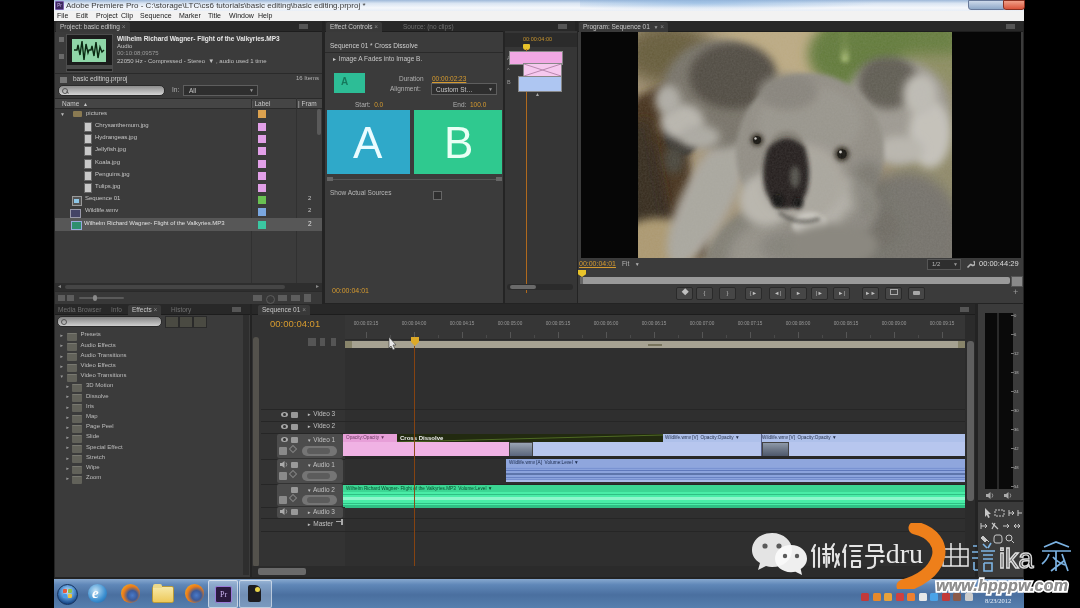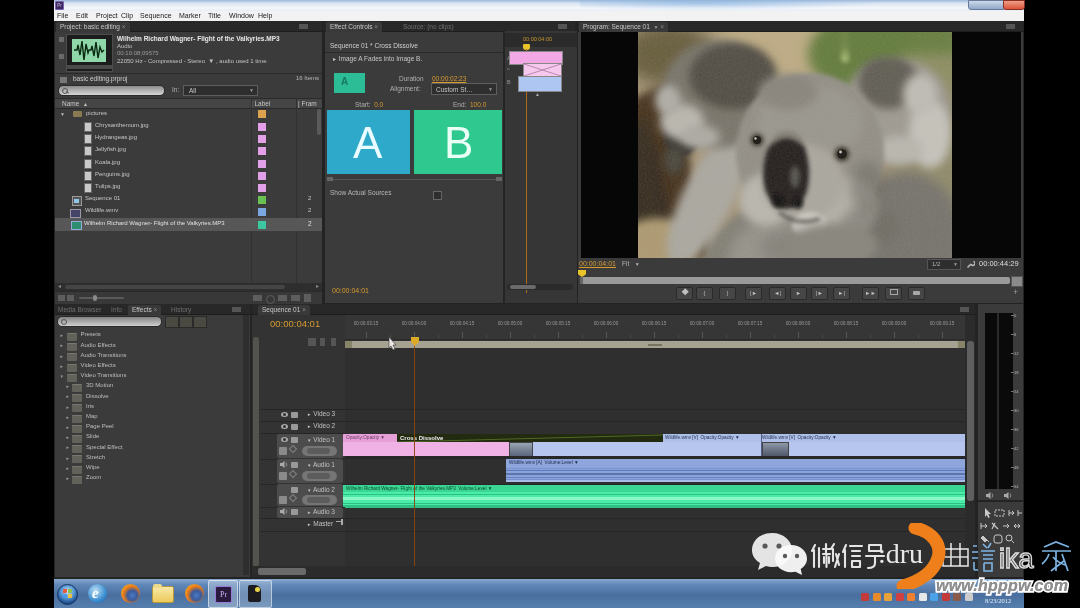--- a/index.html
+++ b/index.html
@@ -19,20 +19,21 @@
   padding:1px 4px 0 4px;border-radius:2px 2px 0 0;}
 .tabdim{position:absolute;top:2px;color:#6f6f6f;font-size:6.5px;}
 .pmenu{position:absolute;top:3px;width:9px;height:5px;background:#555;}
 .tbtn{position:absolute;top:266px;width:15px;height:11px;background:#464646;border:1px solid #2a2a2a;
   border-radius:2px;color:#c0c0c0;font-size:5.5px;text-align:center;line-height:11px;}
 </style></head>
 <body>
 <div id="root">
   <div class="abs" id="titlebar"></div>
     <div class="abs" style="left:580px;top:0;width:300px;height:10px;background:radial-gradient(ellipse at 40% 30%,rgba(120,170,220,0.55),rgba(120,170,220,0) 70%);"></div>
+  <div class="tx" id="titletx">Adobe Premiere Pro - C:\storage\LTC\cs6 tutorials\basic editing\basic editing.prproj *</div>
   <div class="abs" id="menubar"></div>
   <div class="menu" style="left:57px;top:12px;">File</div>
     <div class="menu" style="left:76px;top:12px;">Edit</div>
     <div class="menu" style="left:96px;top:12px;">Project</div>
     <div class="menu" style="left:121px;top:12px;">Clip</div>
     <div class="menu" style="left:140px;top:12px;">Sequence</div>
     <div class="menu" style="left:179px;top:12px;">Marker</div>
     <div class="menu" style="left:208px;top:12px;">Title</div>
     <div class="menu" style="left:229px;top:12px;">Window</div>
     <div class="menu" style="left:258px;top:12px;">Help</div>

